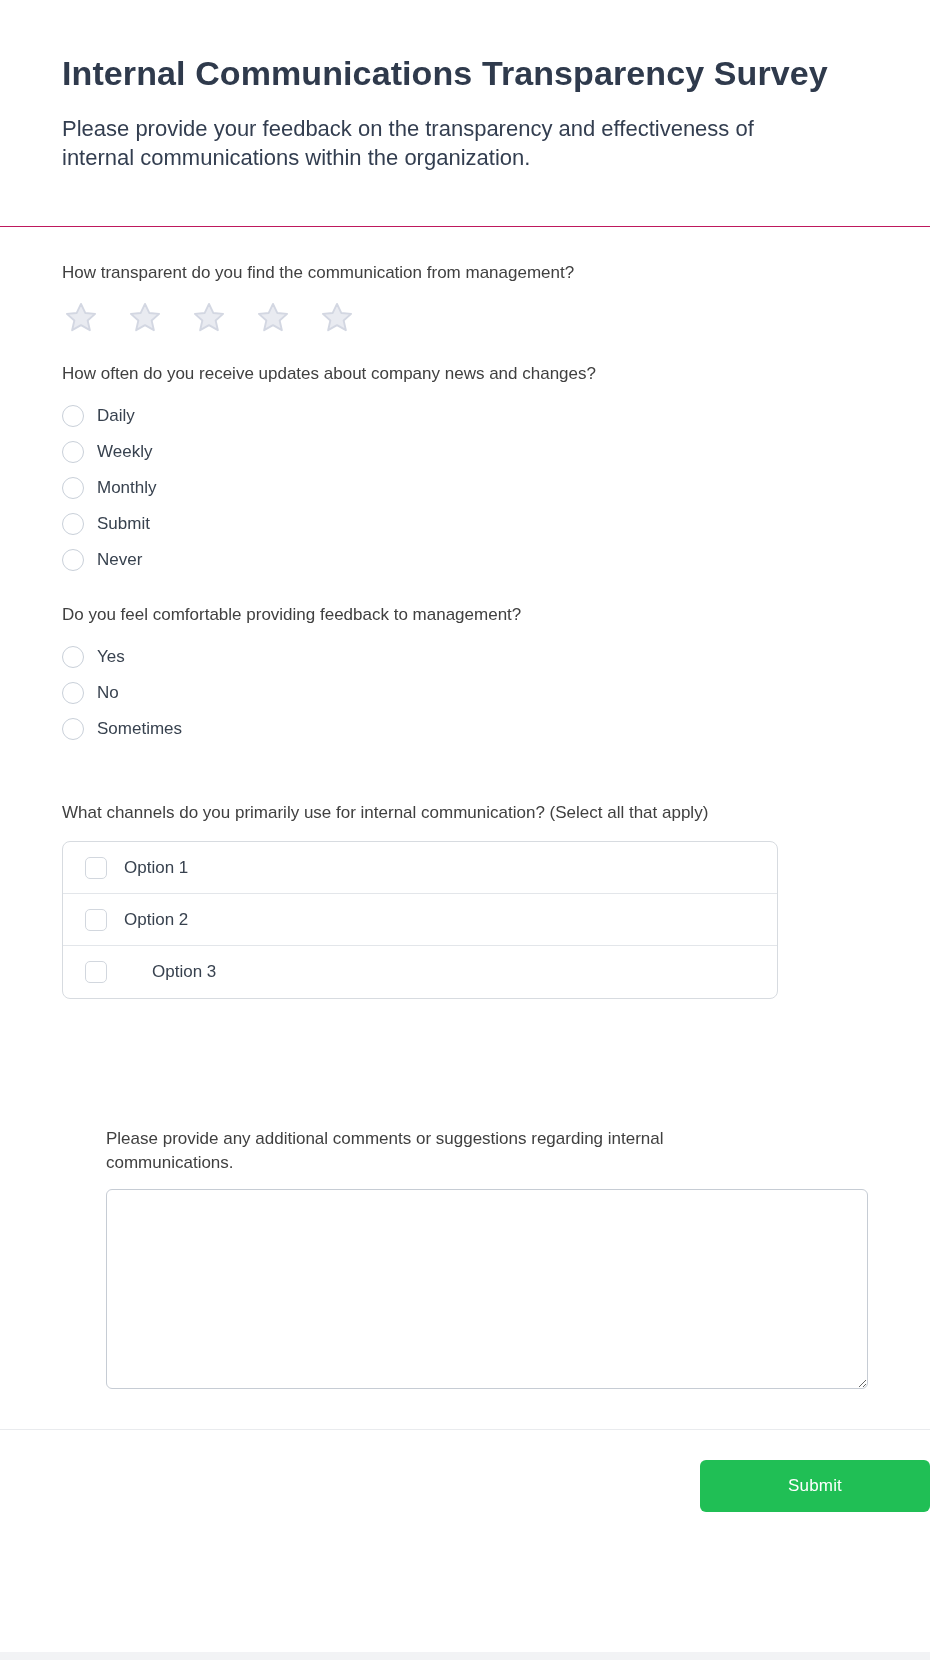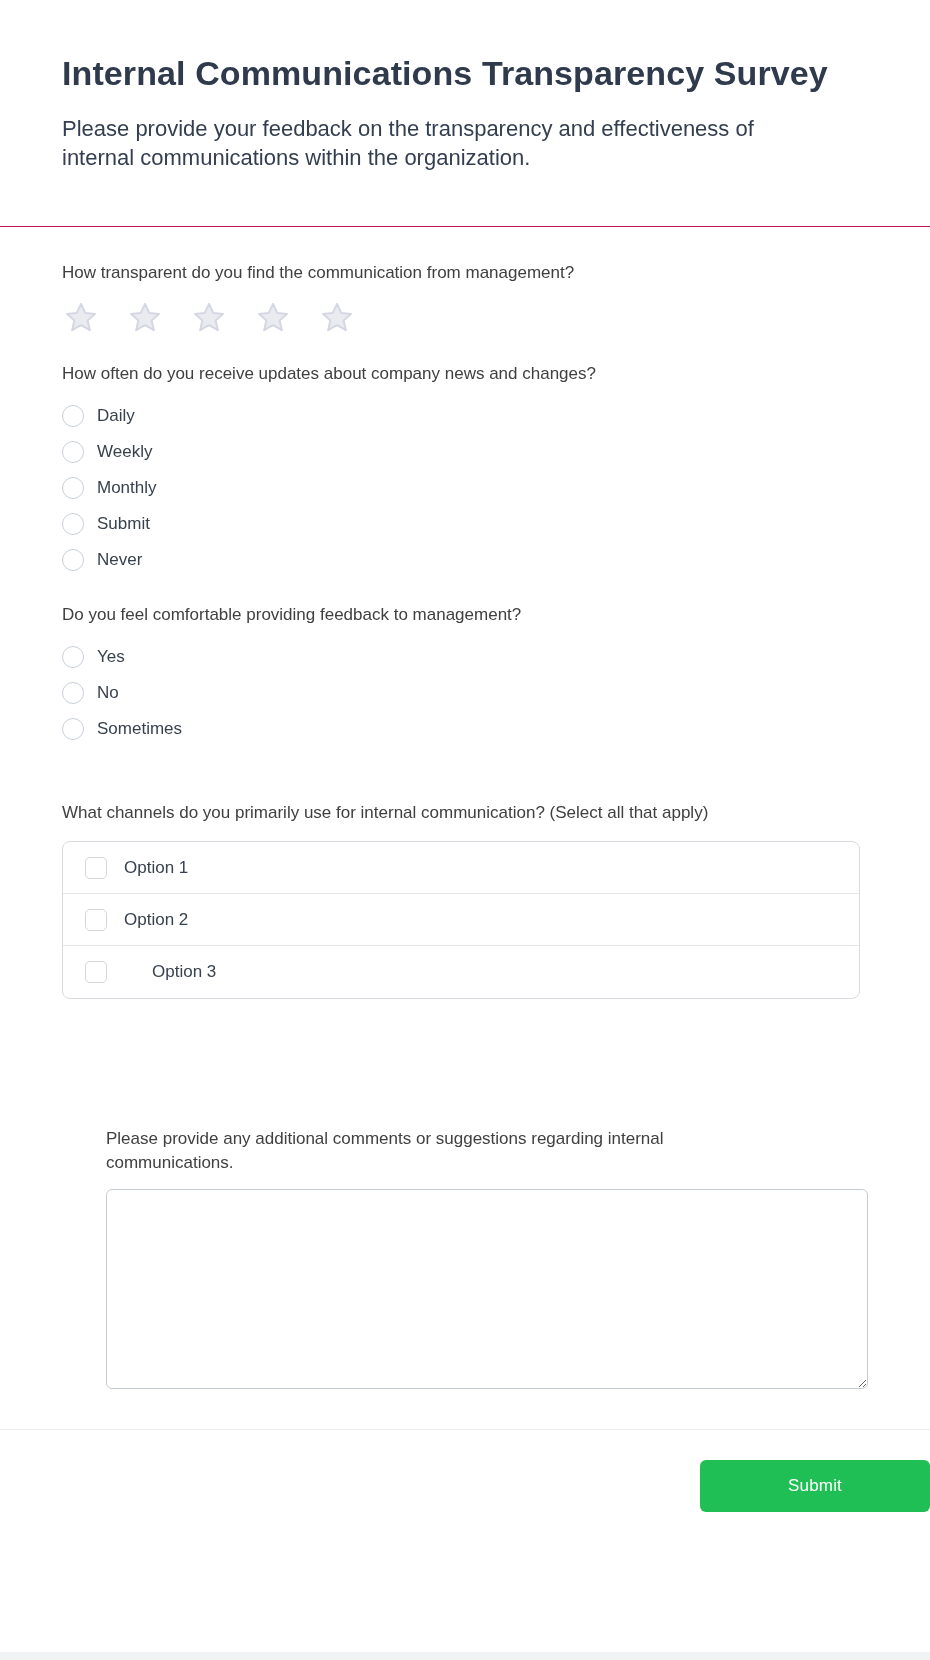--- a/index.html
+++ b/index.html
@@ -58,21 +58,21 @@
     border-radius: 50%;
     background: #fff;
     cursor: pointer;
     flex: 0 0 auto;
   }
   .opt-text { margin-left: 13px; font-size: 17px; color: #38424f; cursor: pointer; }
 
   
   .check-box-group {
     margin-top: 16px;
-    width: 798px;
+    width: 716px;
     border: 1px solid #d7dbe0;
     border-radius: 8px;
     background: #fff;
     overflow: hidden;
   }
   .check-row {
     display: flex; align-items: center;
     height: 52px;
     border-bottom: 1px solid #e3e6ea;
     padding-left: 22px;

